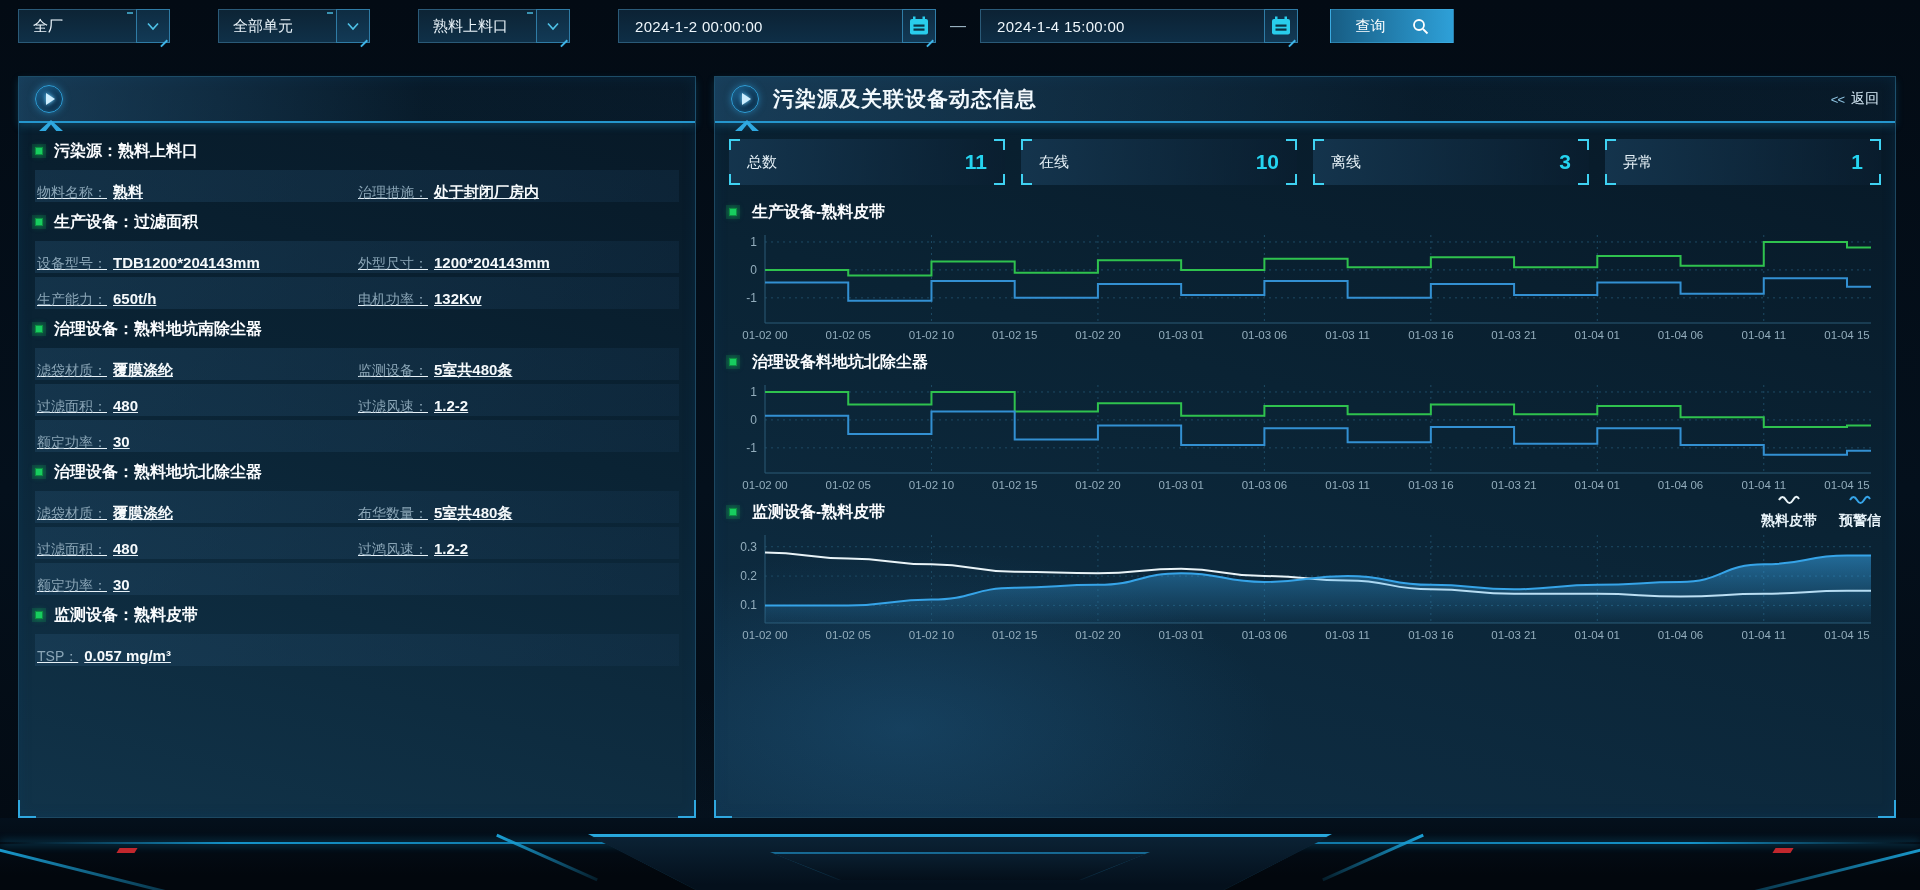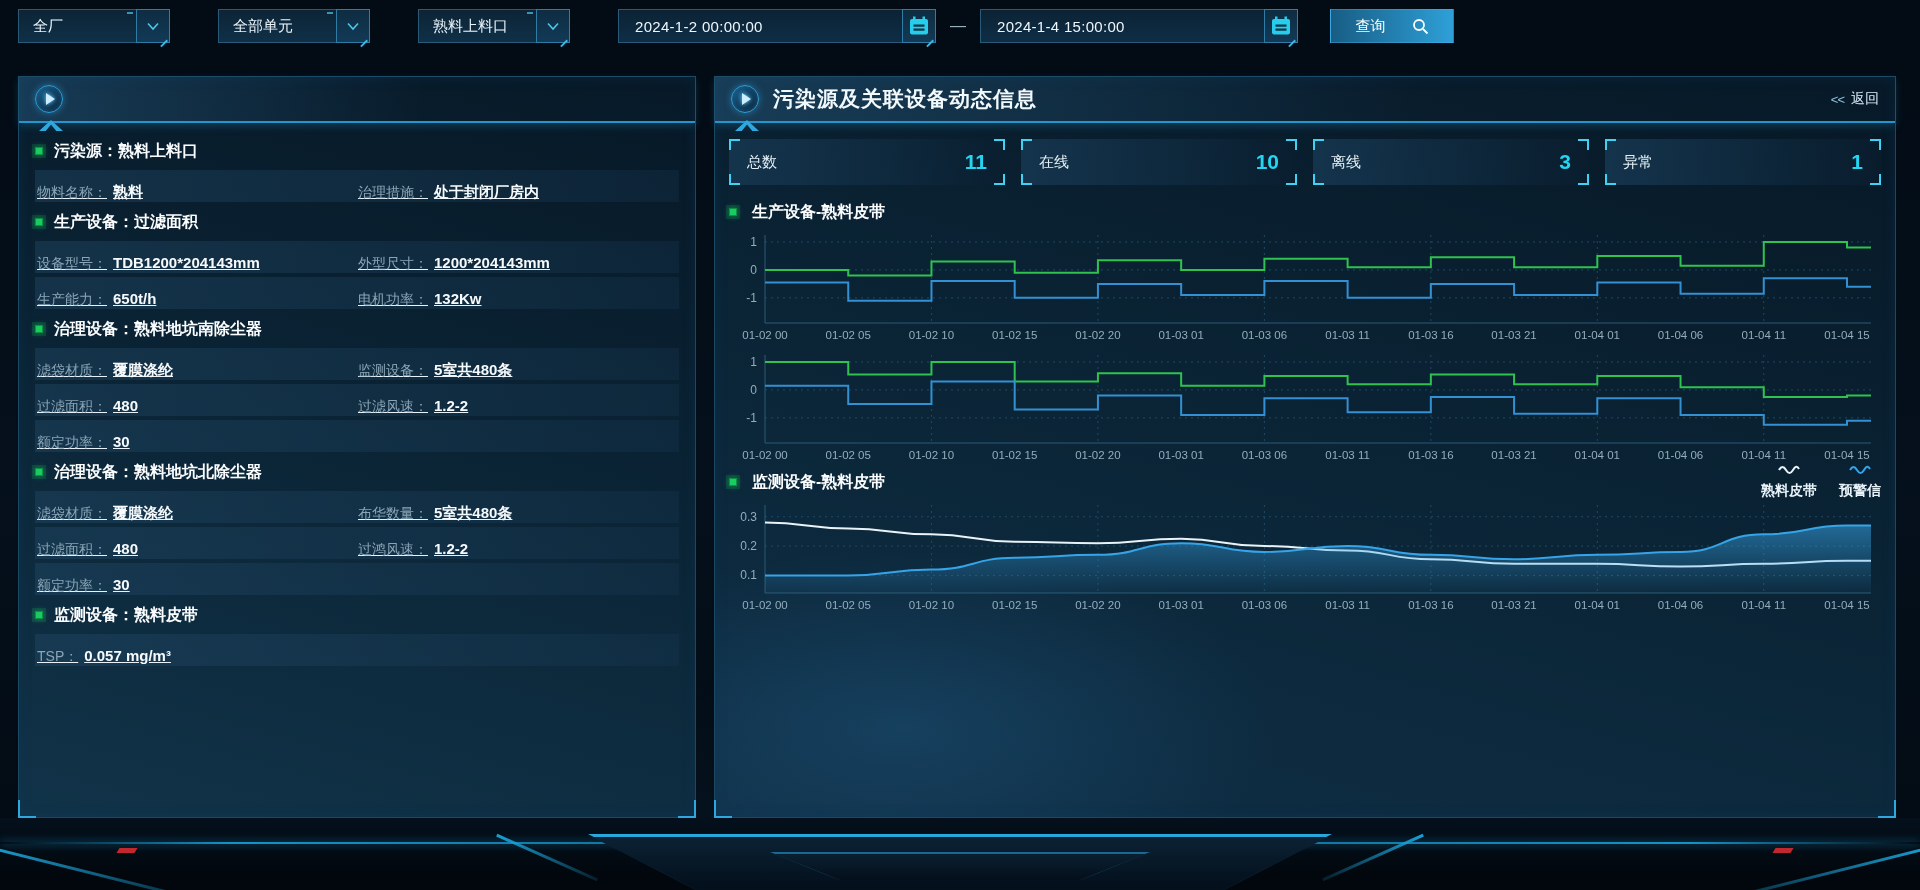--- a/index.html
+++ b/index.html
@@ -381,20 +381,24 @@
             <text x="618.6153846153845" y="112" text-anchor="middle" font-size="11.5" fill="#93adbc">01-03 11</text>
             <text x="701.8461538461538" y="112" text-anchor="middle" font-size="11.5" fill="#93adbc">01-03 16</text>
             <text x="785.0769230769231" y="112" text-anchor="middle" font-size="11.5" fill="#93adbc">01-03 21</text>
             <text x="868.3076923076923" y="112" text-anchor="middle" font-size="11.5" fill="#93adbc">01-04 01</text>
             <text x="951.5384615384614" y="112" text-anchor="middle" font-size="11.5" fill="#93adbc">01-04 06</text>
             <text x="1034.7692307692307" y="112" text-anchor="middle" font-size="11.5" fill="#93adbc">01-04 11</text>
             <text x="1118" y="112" text-anchor="middle" font-size="11.5" fill="#93adbc">01-04 15</text>
           </svg>
         </div>
         <div class="chart-block">
+          <div class="chart-title-row">
+            <span class="bullet"></span>
+            <span class="chart-title">治理设备料地坑北除尘器</span>
+          </div>
           <svg class="chart-svg" width="1150" height="118" viewBox="0 0 1150 118">
             <line x1="36" y1="14.984126984126984" x2="1142" y2="14.984126984126984" stroke="#1d4a64" stroke-width="1" stroke-dasharray="2 4"></line>
             <text x="28" y="18.984126984126984" text-anchor="end" font-size="12" fill="#93adbc">1</text>
             <line x1="36" y1="42.920634920634924" x2="1142" y2="42.920634920634924" stroke="#1d4a64" stroke-width="1" stroke-dasharray="2 4"></line>
             <text x="28" y="46.920634920634924" text-anchor="end" font-size="12" fill="#93adbc">0</text>
             <line x1="36" y1="70.85714285714286" x2="1142" y2="70.85714285714286" stroke="#1d4a64" stroke-width="1" stroke-dasharray="2 4"></line>
             <text x="28" y="74.85714285714286" text-anchor="end" font-size="12" fill="#93adbc">-1</text>
             <line x1="202.46153846153845" y1="8" x2="202.46153846153845" y2="96" stroke="#1d4a64" stroke-width="1" stroke-dasharray="2 4"></line>
             <line x1="368.9230769230769" y1="8" x2="368.9230769230769" y2="96" stroke="#1d4a64" stroke-width="1" stroke-dasharray="2 4"></line>
             <line x1="535.3846153846154" y1="8" x2="535.3846153846154" y2="96" stroke="#1d4a64" stroke-width="1" stroke-dasharray="2 4"></line>

